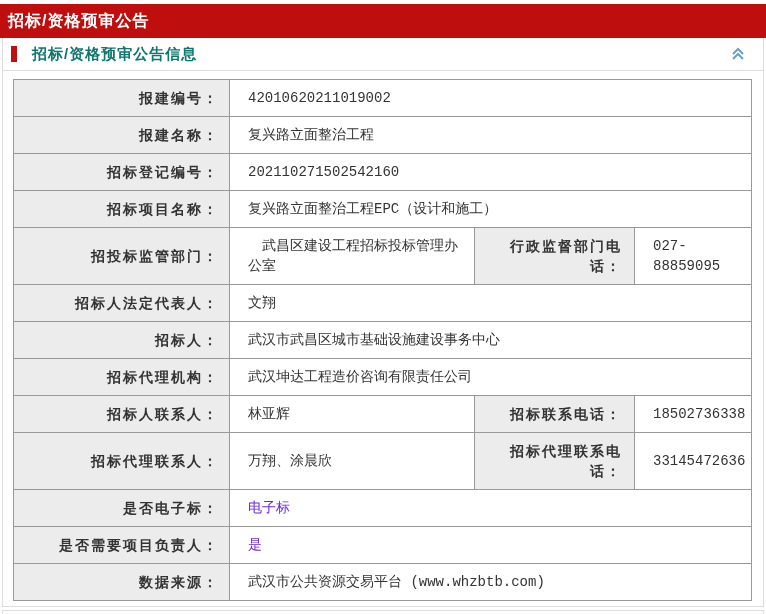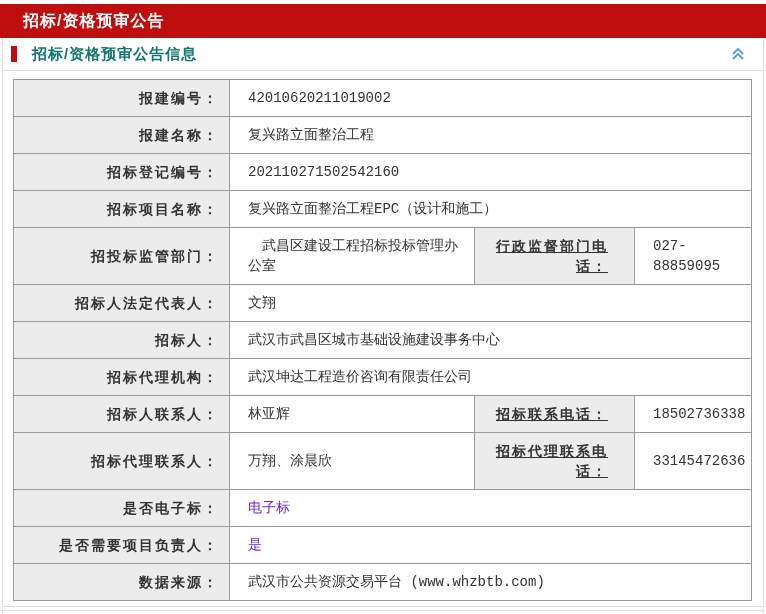--- a/index.html
+++ b/index.html
@@ -10,21 +10,21 @@
     font-family:"Liberation Sans","DejaVu Sans",sans-serif;
     color:#333;
   }
   
   .title-bar {
     margin-top:4px;
     height:34px;
     background:#be0e0e;
     color:#ffffff;
     display:flex; align-items:center;
-    padding-left:23px;
+    padding-left:8px;
     font-size:16px; font-weight:bold; letter-spacing:1px;
   }
   
   .panel {
     margin:0 2px;
     border-left:1px solid #ddd; border-right:1px solid #ddd; border-bottom:1px solid #ddd;
     background:#fff;
     padding-bottom:5px;
   }
   .panel-header {
@@ -55,21 +55,21 @@
   }
   table.info td { border:1px solid #999; vertical-align:middle; overflow:hidden; }
   td.lbl {
     background:#ececec;
     font-weight:bold;
     padding:6px 10px;
     letter-spacing:2px;
     line-height:20px;
     text-align:right;
   }
-  td.lbl2 { padding-right:26px;text-decoration:underline; }
+  td.lbl2 { padding-right:12px; }
   td.val {
     background:#ffffff;
     padding:6px 8px 6px 18px;
     line-height:20px;
     font-family:Liberation Mono, monospace;
   }
   tr.std  { height:37px; }
   tr.tall { height:57px; }
   .red-text { color:#6d28d9; }
   

